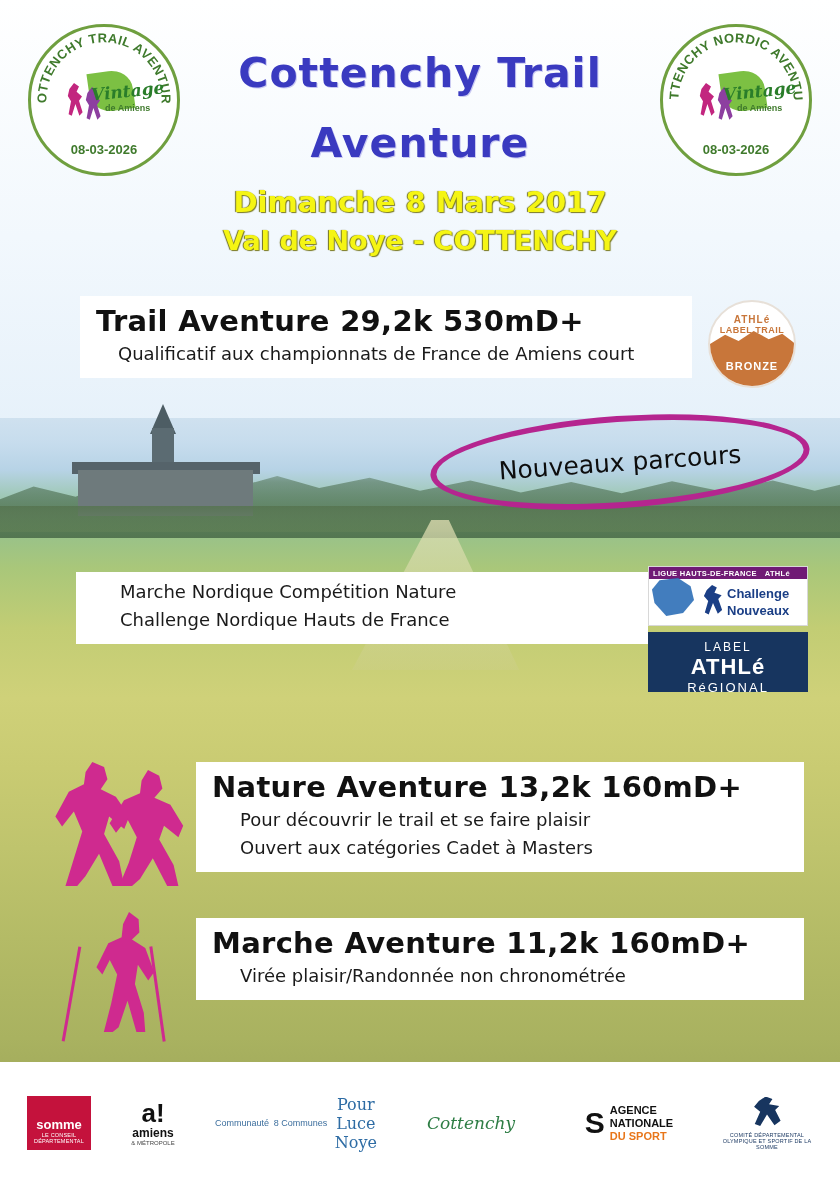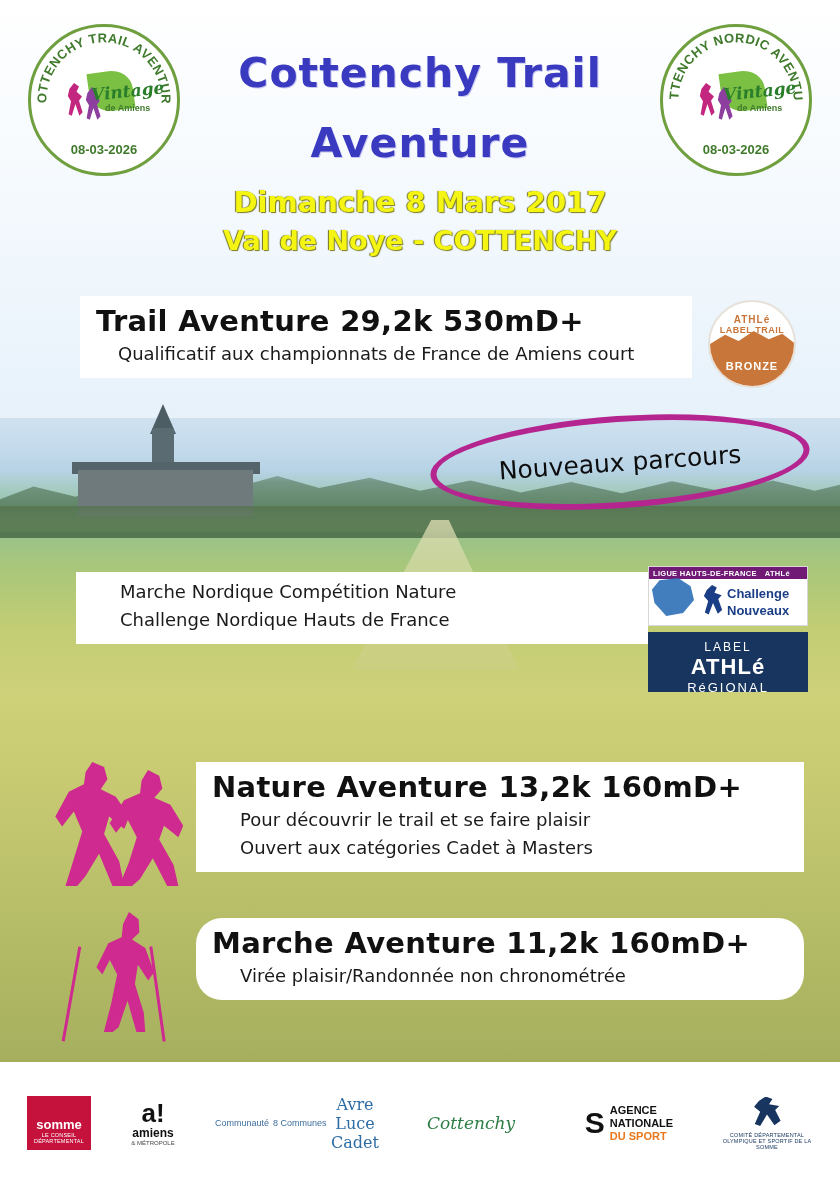--- a/index.html
+++ b/index.html
@@ -228,21 +228,21 @@
     font-size: 18px;
     line-height: 28px;
     color: #1a1a1a;
     padding-left: 28px;
   }
   .panel .sub.indent0 { padding-left: 22px; }
 
   .panel-trail { left: 80px; top: 296px; width: 612px; }
   .panel-nordic { left: 76px; top: 572px; width: 572px; }
   .panel-nature { left: 196px; top: 762px; width: 608px; }
-  .panel-marche { left: 196px; top: 918px; width: 608px; border-radius: 26px; }
+  .panel-marche { left: 196px; top: 918px; width: 608px; }
 
   
   .bronze-badge {
     position: absolute;
     left: 708px; top: 300px;
     width: 88px; height: 88px;
     border-radius: 50%;
     background: #ffffff;
     border: 2px solid #e7e0d8;
     overflow: hidden;
@@ -607,21 +607,21 @@
 
     <div class="sponsor sp-amiens">
       <div class="a-mark">a!</div>
       <div class="a-name">amiens</div>
       <div class="a-sub">&amp; MÉTROPOLE</div>
     </div>
 
     <div class="sponsor sp-cc">
       <div class="cc-top">Communauté</div>
       <div class="cc-top">8 Communes</div>
-      <div class="cc-name">Avre Luce Cadet</div>
+      <div class="cc-name">Pour Luce Noye</div>
     </div>
 
     <div class="sponsor sp-cottenchy">
       <div class="co-name">Cottenchy</div>
     </div>
 
     <div class="sponsor sp-ans">
       <div class="ans-s">S</div>
       <div class="ans-text">
         <div>AGENCE</div>

